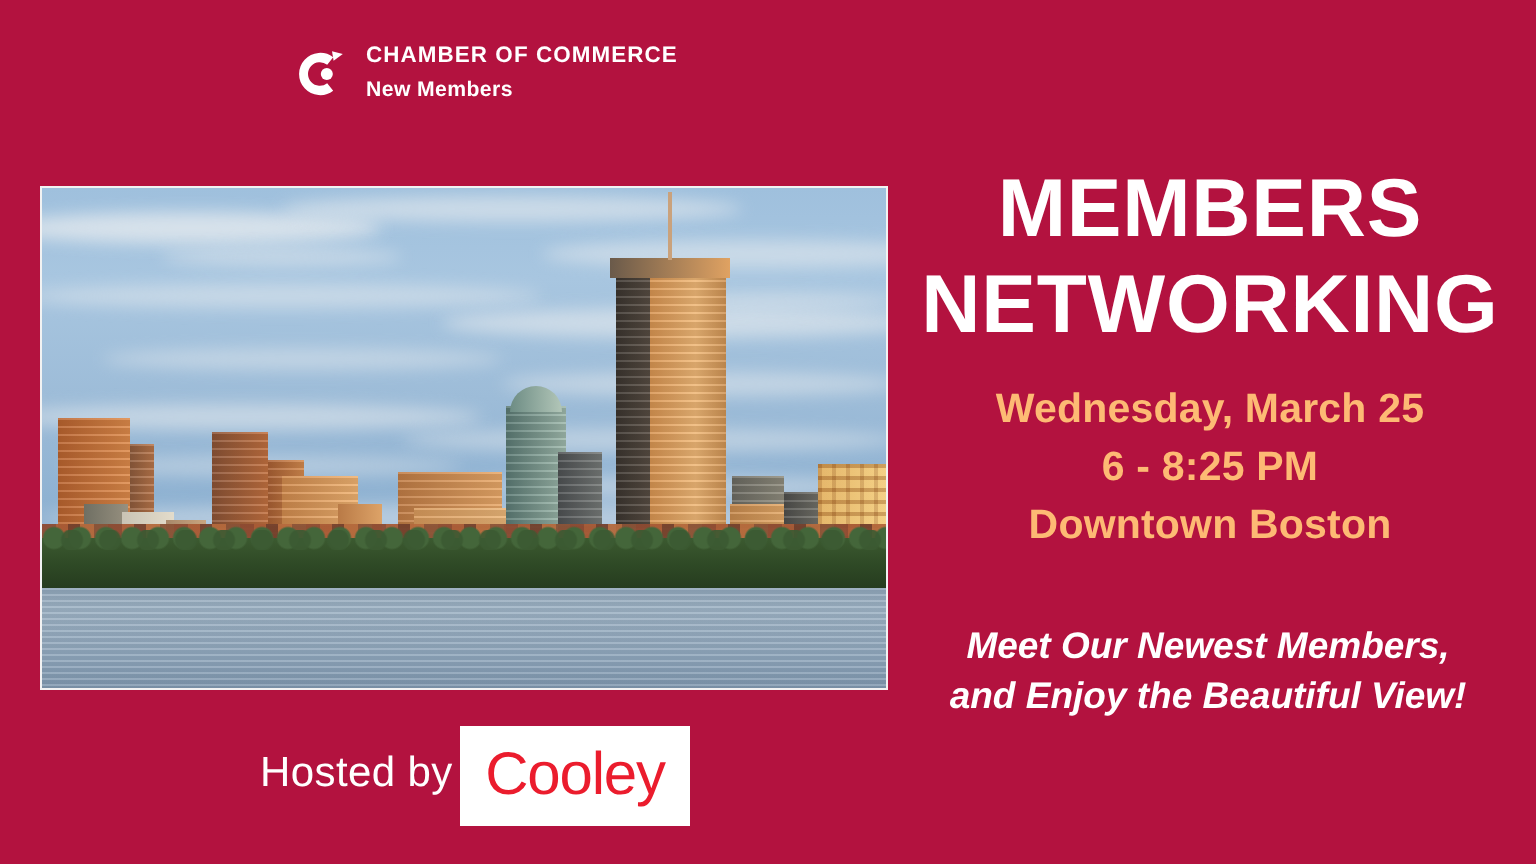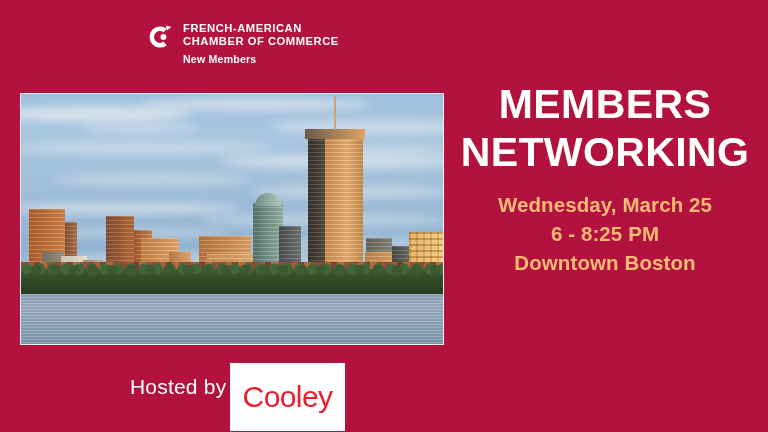--- a/index.html
+++ b/index.html
@@ -97,21 +97,21 @@
     position:absolute;left:448px;right:8px;top:310px;text-align:center;color:#fff;
   }
   .t-line{font-weight:bold;font-style:italic;font-size:18.5px;line-height:25px;}
 
   
   .hosted{
     position:absolute;left:130px;top:377px;color:#fff;
     font-size:21px;line-height:20px;letter-spacing:.2px;
   }
   .cooley-box{
-    position:absolute;left:230px;top:363px;width:115px;height:68px;
+    position:absolute;left:230px;top:363px;width:115px;height:50px;
     background:#fff;display:flex;align-items:center;justify-content:center;
   }
   .cooley-mark{
     color:#eb1c2d;font-size:30px;font-weight:normal;letter-spacing:-.6px;
     line-height:30px;
   }
 </style>
 </head>
 <body>
 
@@ -120,21 +120,20 @@
   <div class="brand">
     <div class="brand-mark">
       <svg width="30" height="30" viewBox="0 0 30 30" aria-hidden="true">
         <path d="M22.6 6.6 A10.6 10.6 0 1 0 22.6 23.4 L19.6 19.6 A5.9 5.9 0 1 1 19.6 10.4 Z" fill="#ffffff"></path>
         <path d="M24.4 12.6 A6.2 6.2 0 1 0 24.4 22.0 L21.6 18.6 A2.2 2.2 0 1 1 21.6 16.0 Z" fill="#ffffff" opacity="0"></path>
         <circle cx="19.4" cy="15" r="3.0" fill="#ffffff"></circle>
         <path d="M22.0 3.6 L27.4 5.0 L22.8 8.4 Z" fill="#ffffff"></path>
       </svg>
     </div>
     <div class="brand-text">
-      <div class="brand-l1">FRENCH-AMERICAN</div>
       <div class="brand-l2">CHAMBER OF COMMERCE</div>
       <div class="brand-l3">New Members</div>
     </div>
   </div>
 
   <div class="photo">
     <div class="sky"></div>
     <div class="cloud c1"></div>
     <div class="cloud c2"></div>
     <div class="cloud c3"></div>
@@ -224,19 +223,23 @@
     <div class="h-line">MEMBERS</div>
     <div class="h-line">NETWORKING</div>
   </div>
 
   <div class="details">
     <div class="d-line">Wednesday, March 25</div>
     <div class="d-line">6 - 8:25 PM</div>
     <div class="d-line">Downtown Boston</div>
   </div>
 
+  <div class="tagline">
+    <div class="t-line">Meet Our Newest Members,</div>
+    <div class="t-line">and Enjoy the Beautiful View!</div>
+  </div>
 
   <div class="hosted">Hosted by</div>
   <div class="cooley-box">
     <span class="cooley-mark">Cooley</span>
   </div>
 
 </div>
 
 </body></html>

